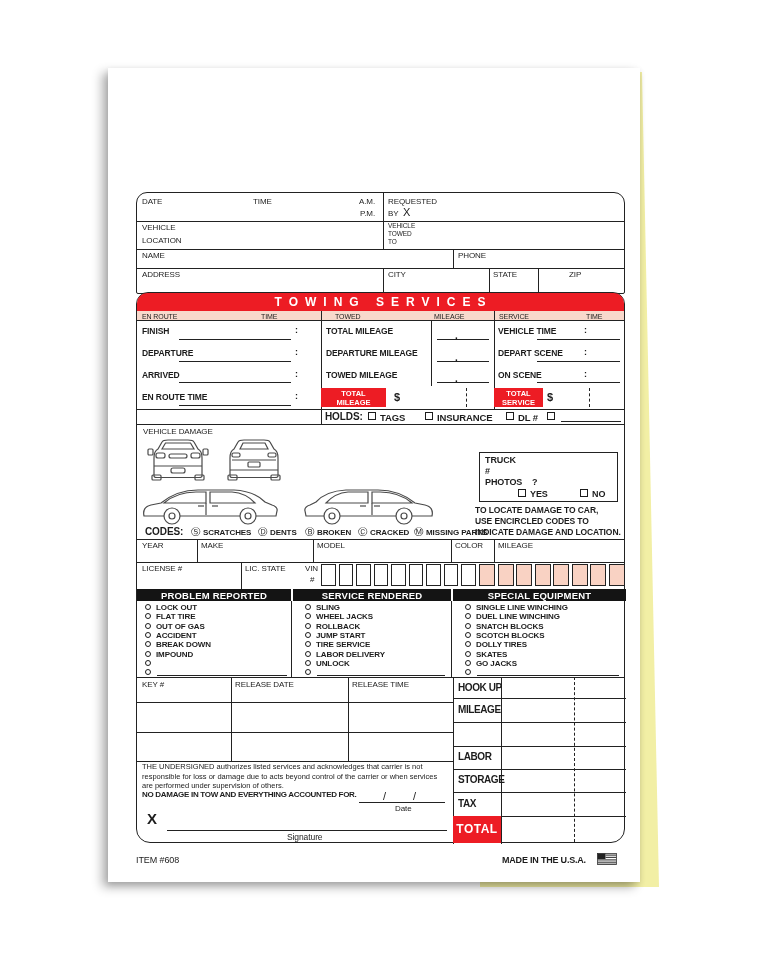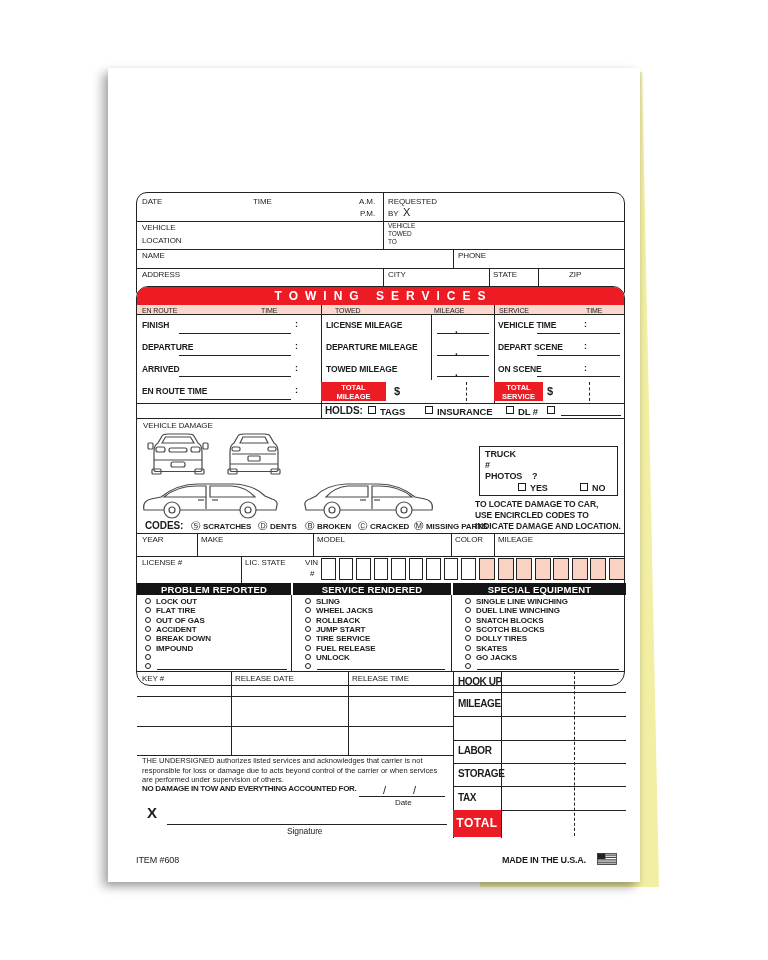--- a/index.html
+++ b/index.html
@@ -57,21 +57,21 @@
     <span class="lab t65" style="left:251px;top:38px">TOWED</span>
     <span class="lab t65" style="left:251px;top:46px">TO</span>
     <span class="lab" style="left:5px;top:59px">NAME</span>
     <span class="lab" style="left:321px;top:59px">PHONE</span>
     <span class="lab" style="left:5px;top:78px">ADDRESS</span>
     <span class="lab" style="left:251px;top:78px">CITY</span>
     <span class="lab" style="left:356px;top:78px">STATE</span>
     <span class="lab" style="left:432px;top:78px">ZIP</span>
   </div>
 
-  <div class="abs" style="left:28px;top:218px;width:489px;height:400px;border:1.6px solid #222;border-radius:12px 12px 14px 14px">
+  <div class="abs" style="left:28px;top:224px;width:489px;height:551px;border:1.6px solid #222;border-radius:12px 12px 14px 14px">
 
     <div class="redbox t12" style="left:0;top:0;width:100%;height:18px;background:#ED1C24;border-radius:10px 10px 0 0;line-height:19px;letter-spacing:7px;padding-left:6px">TOWING SERVICES</div>
 
     <div class="abs" style="left:0;top:18px;width:100%;height:10px;background:#F8D9CC;border-bottom:1.3px solid #222">
       <span class="lab t7" style="left:5px;top:2px">EN ROUTE</span>
       <span class="lab t7" style="left:124px;top:2px">TIME</span>
       <span class="lab t7" style="left:198px;top:2px">TOWED</span>
       <span class="lab t7" style="left:297px;top:2px">MILEAGE</span>
       <span class="lab t7" style="left:362px;top:2px">SERVICE</span>
       <span class="lab t7" style="left:449px;top:2px">TIME</span>
@@ -89,21 +89,21 @@
     <span class="lab b t85" style="left:5px;top:100px">EN ROUTE TIME</span>
     <div class="hl" style="left:42px;top:46px;width:112px"></div>
     <div class="hl" style="left:42px;top:68px;width:112px"></div>
     <div class="hl" style="left:42px;top:89px;width:112px"></div>
     <div class="hl" style="left:42px;top:112px;width:112px"></div>
     <span class="lab b t9" style="left:158px;top:33px">:</span>
     <span class="lab b t9" style="left:158px;top:55px">:</span>
     <span class="lab b t9" style="left:158px;top:77px">:</span>
     <span class="lab b t9" style="left:158px;top:99px">:</span>
 
-    <span class="lab b t85" style="left:189px;top:34px">LICENSE MILEAGE</span>
+    <span class="lab b t85" style="left:189px;top:34px">TOTAL MILEAGE</span>
     <span class="lab b t85" style="left:189px;top:56px">DEPARTURE MILEAGE</span>
     <span class="lab b t85" style="left:189px;top:78px">TOWED MILEAGE</span>
     <div class="hl" style="left:300px;top:46px;width:52px"></div>
     <div class="hl" style="left:300px;top:68px;width:52px"></div>
     <div class="hl" style="left:300px;top:89px;width:52px"></div>
     <span class="lab b t10" style="left:318px;top:38px">.</span>
     <span class="lab b t10" style="left:318px;top:60px">.</span>
     <span class="lab b t10" style="left:318px;top:81px">.</span>
 
     <span class="lab b t85" style="left:361px;top:34px">VEHICLE TIME</span>
@@ -287,21 +287,21 @@
       <span class="lab b t8" style="left:179px;top:311px">SLING</span>
     <span class="blt" style="left:168px;top:320px"></span>
       <span class="lab b t8" style="left:179px;top:320px">WHEEL JACKS</span>
     <span class="blt" style="left:168px;top:330px"></span>
       <span class="lab b t8" style="left:179px;top:330px">ROLLBACK</span>
     <span class="blt" style="left:168px;top:339px"></span>
       <span class="lab b t8" style="left:179px;top:339px">JUMP START</span>
     <span class="blt" style="left:168px;top:348px"></span>
       <span class="lab b t8" style="left:179px;top:348px">TIRE SERVICE</span>
     <span class="blt" style="left:168px;top:358px"></span>
-      <span class="lab b t8" style="left:179px;top:358px">FUEL RELEASE</span>
+      <span class="lab b t8" style="left:179px;top:358px">LABOR DELIVERY</span>
     <span class="blt" style="left:168px;top:367px"></span>
       <span class="lab b t8" style="left:179px;top:367px">UNLOCK</span>
     <span class="blt" style="left:168px;top:376px"></span>
     <div class="hl" style="left:180px;top:382px;width:128px"></div>
 
     <span class="blt" style="left:328px;top:311px"></span>
       <span class="lab b t8" style="left:339px;top:311px">SINGLE LINE WINCHING</span>
     <span class="blt" style="left:328px;top:320px"></span>
       <span class="lab b t8" style="left:339px;top:320px">DUEL LINE WINCHING</span>
     <span class="blt" style="left:328px;top:330px"></span>

